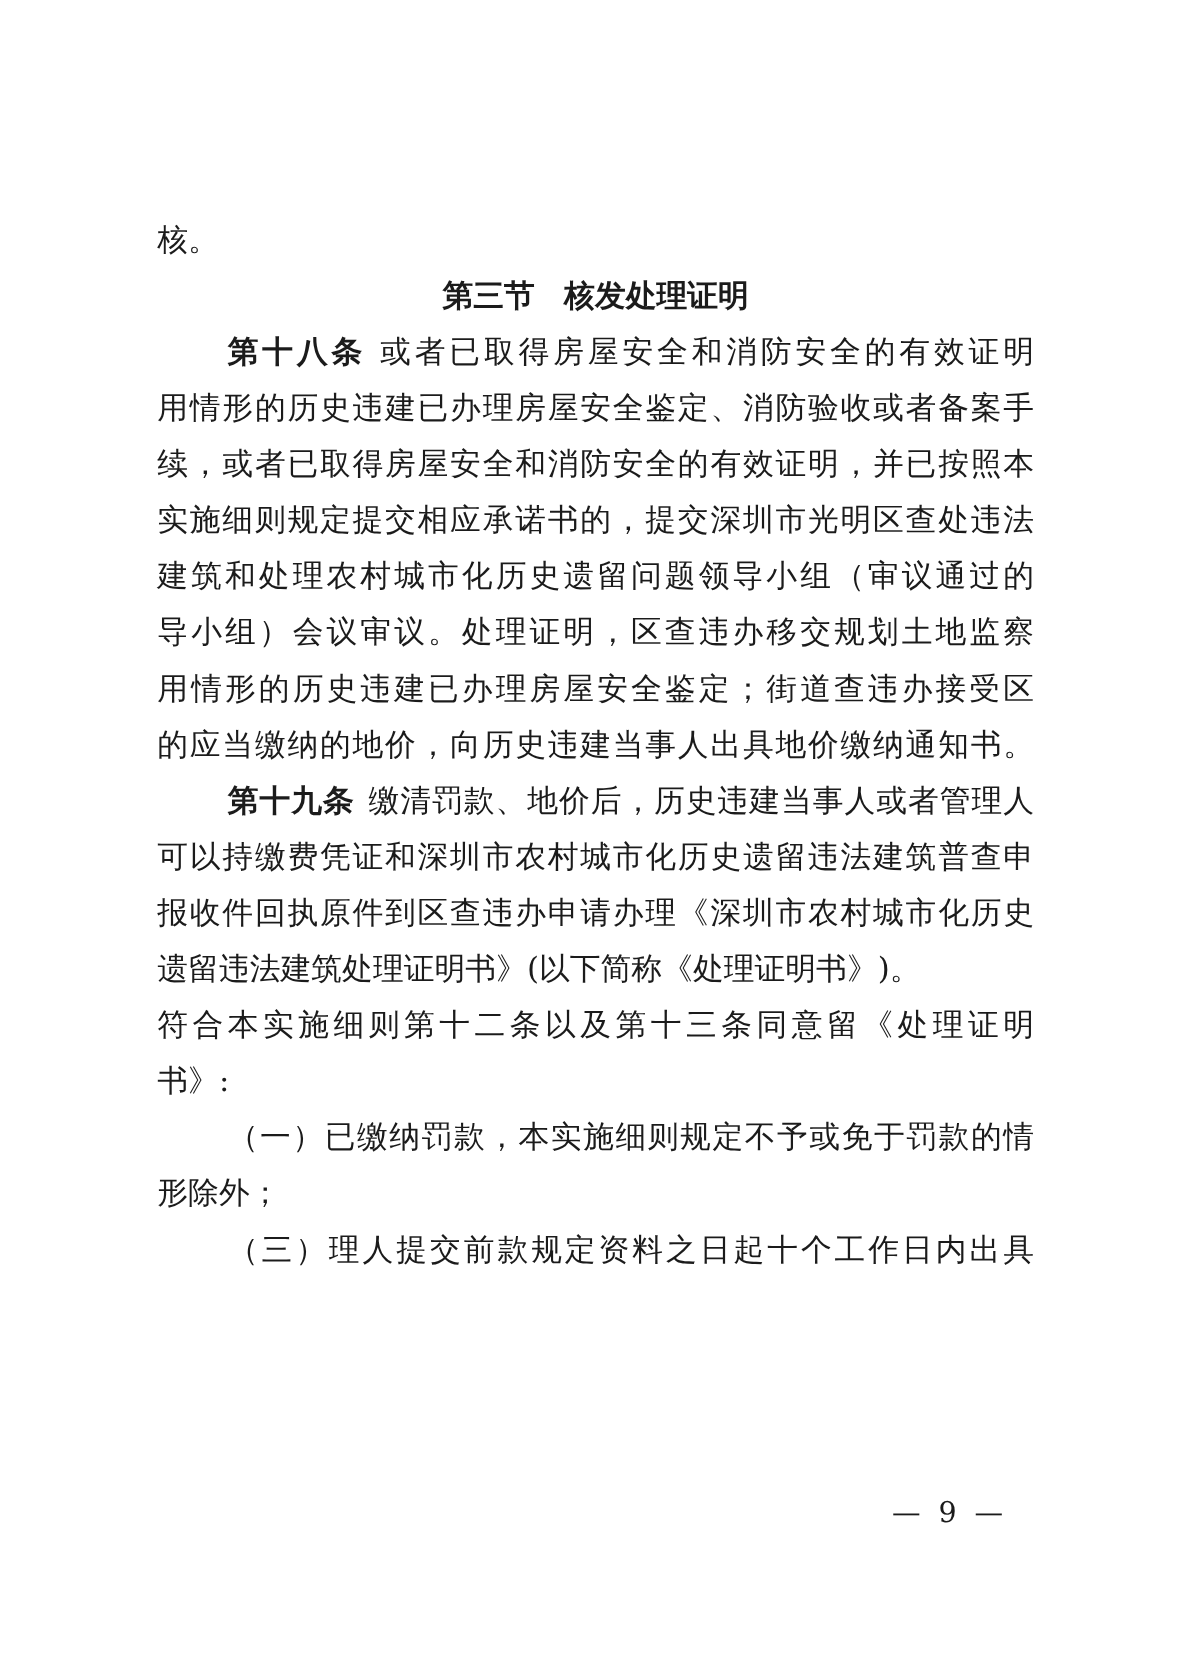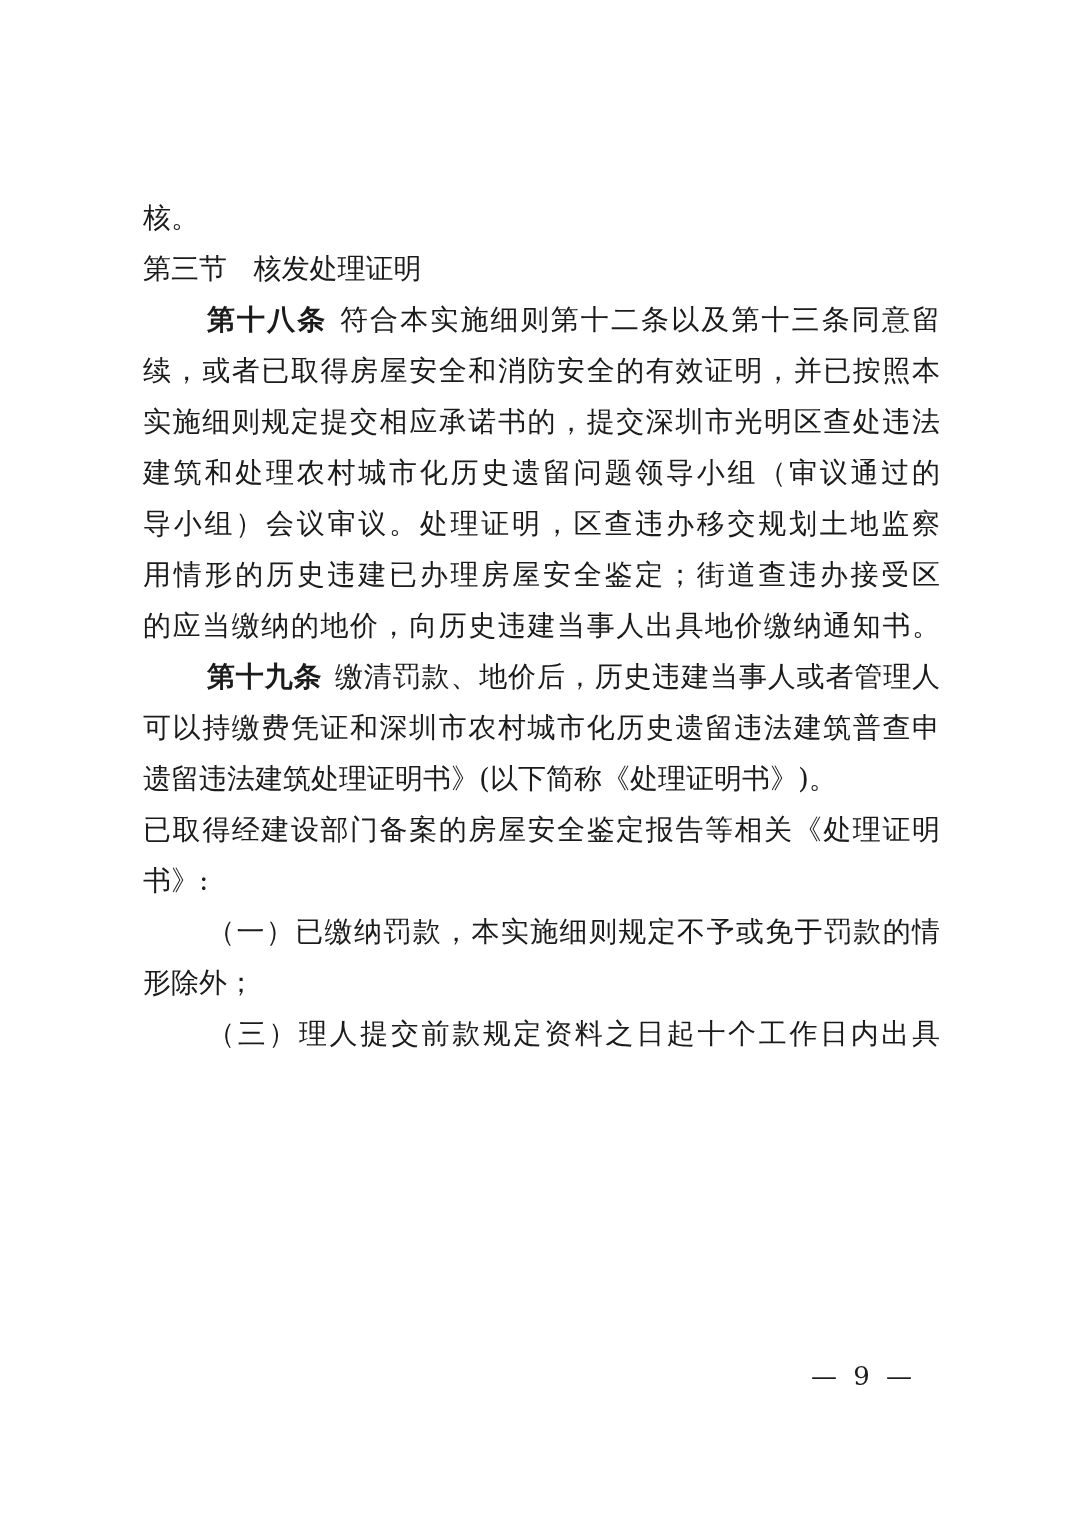--- a/index.html
+++ b/index.html
@@ -35,22 +35,22 @@
     text-justify: inter-character;
   }
   .line.indent {
     padding-left: 64px;
   }
   .line .bold-prefix {
     font-weight: bold;
     margin-right: 0.45em;
   }
   .line.heading {
-    text-align: left;
-    font-weight: normal;
+    text-align: center;
+    font-weight: bold;
   }
   .line.heading .heading-gap {
     display: inline-block;
     width: 0.95em;
   }
   .page-number {
     position: absolute;
     top: 1360px;
     right: 168px;
     font-size: 26px;
@@ -59,30 +59,32 @@
     word-spacing: 8px;
   }
 </style>
 </head>
 <body>
 
 <div class="page">
   <div class="text-block" id="text-block">
       <div class="line">核。</div>
       <div class="line heading"><span>第三节</span><span class="heading-gap"></span><span>核发处理证明</span></div>
-      <div class="line fill indent"><span class="bold-prefix">第十八条</span><span>符合本实施细则第十二条以及第十三条同意留</span></div>
+      <div class="line fill indent"><span class="bold-prefix">第十八条</span><span>或者已取得房屋安全和消防安全的有效证明</span></div>
+      <div class="line fill">用情形的历史违建已办理房屋安全鉴定、消防验收或者备案手</div>
       <div class="line fill">续，或者已取得房屋安全和消防安全的有效证明，并已按照本</div>
       <div class="line fill">实施细则规定提交相应承诺书的，提交深圳市光明区查处违法</div>
       <div class="line fill">建筑和处理农村城市化历史遗留问题领导小组（审议通过的</div>
       <div class="line fill">导小组）会议审议。处理证明，区查违办移交规划土地监察</div>
       <div class="line fill">用情形的历史违建已办理房屋安全鉴定；街道查违办接受区</div>
       <div class="line fill">的应当缴纳的地价，向历史违建当事人出具地价缴纳通知书。</div>
       <div class="line fill indent"><span class="bold-prefix">第十九条</span><span>缴清罚款、地价后，历史违建当事人或者管理人</span></div>
       <div class="line fill">可以持缴费凭证和深圳市农村城市化历史遗留违法建筑普查申</div>
+      <div class="line fill">报收件回执原件到区查违办申请办理《深圳市农村城市化历史</div>
       <div class="line">遗留违法建筑处理证明书》(以下简称《处理证明书》)。</div>
-      <div class="line fill">已取得经建设部门备案的房屋安全鉴定报告等相关《处理证明</div>
+      <div class="line fill">符合本实施细则第十二条以及第十三条同意留《处理证明</div>
       <div class="line">书》:</div>
       <div class="line fill indent">（一）已缴纳罚款，本实施细则规定不予或免于罚款的情</div>
       <div class="line">形除外；</div>
       <div class="line fill indent">（三）理人提交前款规定资料之日起十个工作日内出具</div>
     </div>
   <div class="page-number">— 9 —</div>
 </div>
 
 </body></html>

